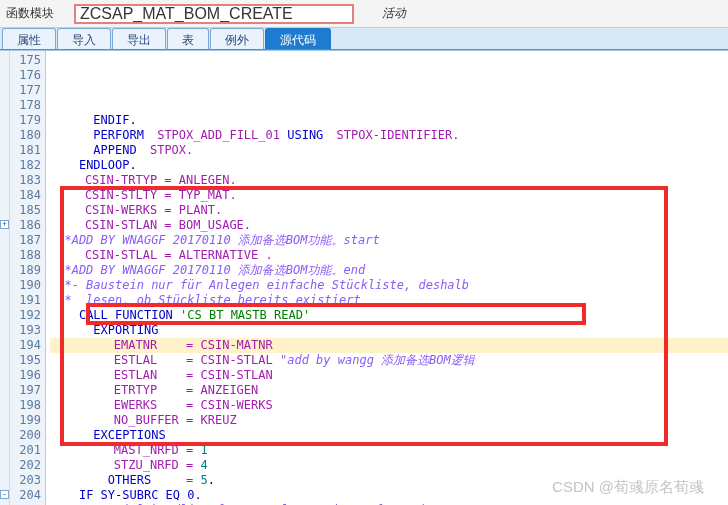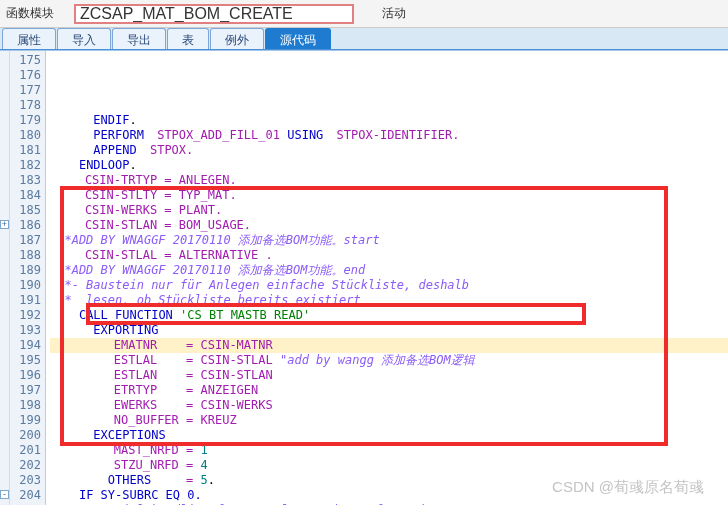--- a/index.html
+++ b/index.html
@@ -24,21 +24,21 @@
   .top-label { width: 68px; color: #333; }
   .module-input {
     width: 280px;
     height: 20px;
     border: 2px solid #e08080;
     padding: 1px 4px;
     font-size: 16px;
     background: #fff;
     color: #333;
   }
-  .status-label { margin-left: 28px; color: #333; }
+  .status-label { margin-left: 28px; color: #333; font-style: italic; }
   .tabstrip {
     display: flex;
     height: 22px;
     background: #d9e8f5;
     border-bottom: 1px solid #4a90d9;
     padding-left: 2px;
   }
   .tab {
     padding: 2px 14px 0 14px;
     border: 1px solid #7da7d9;

